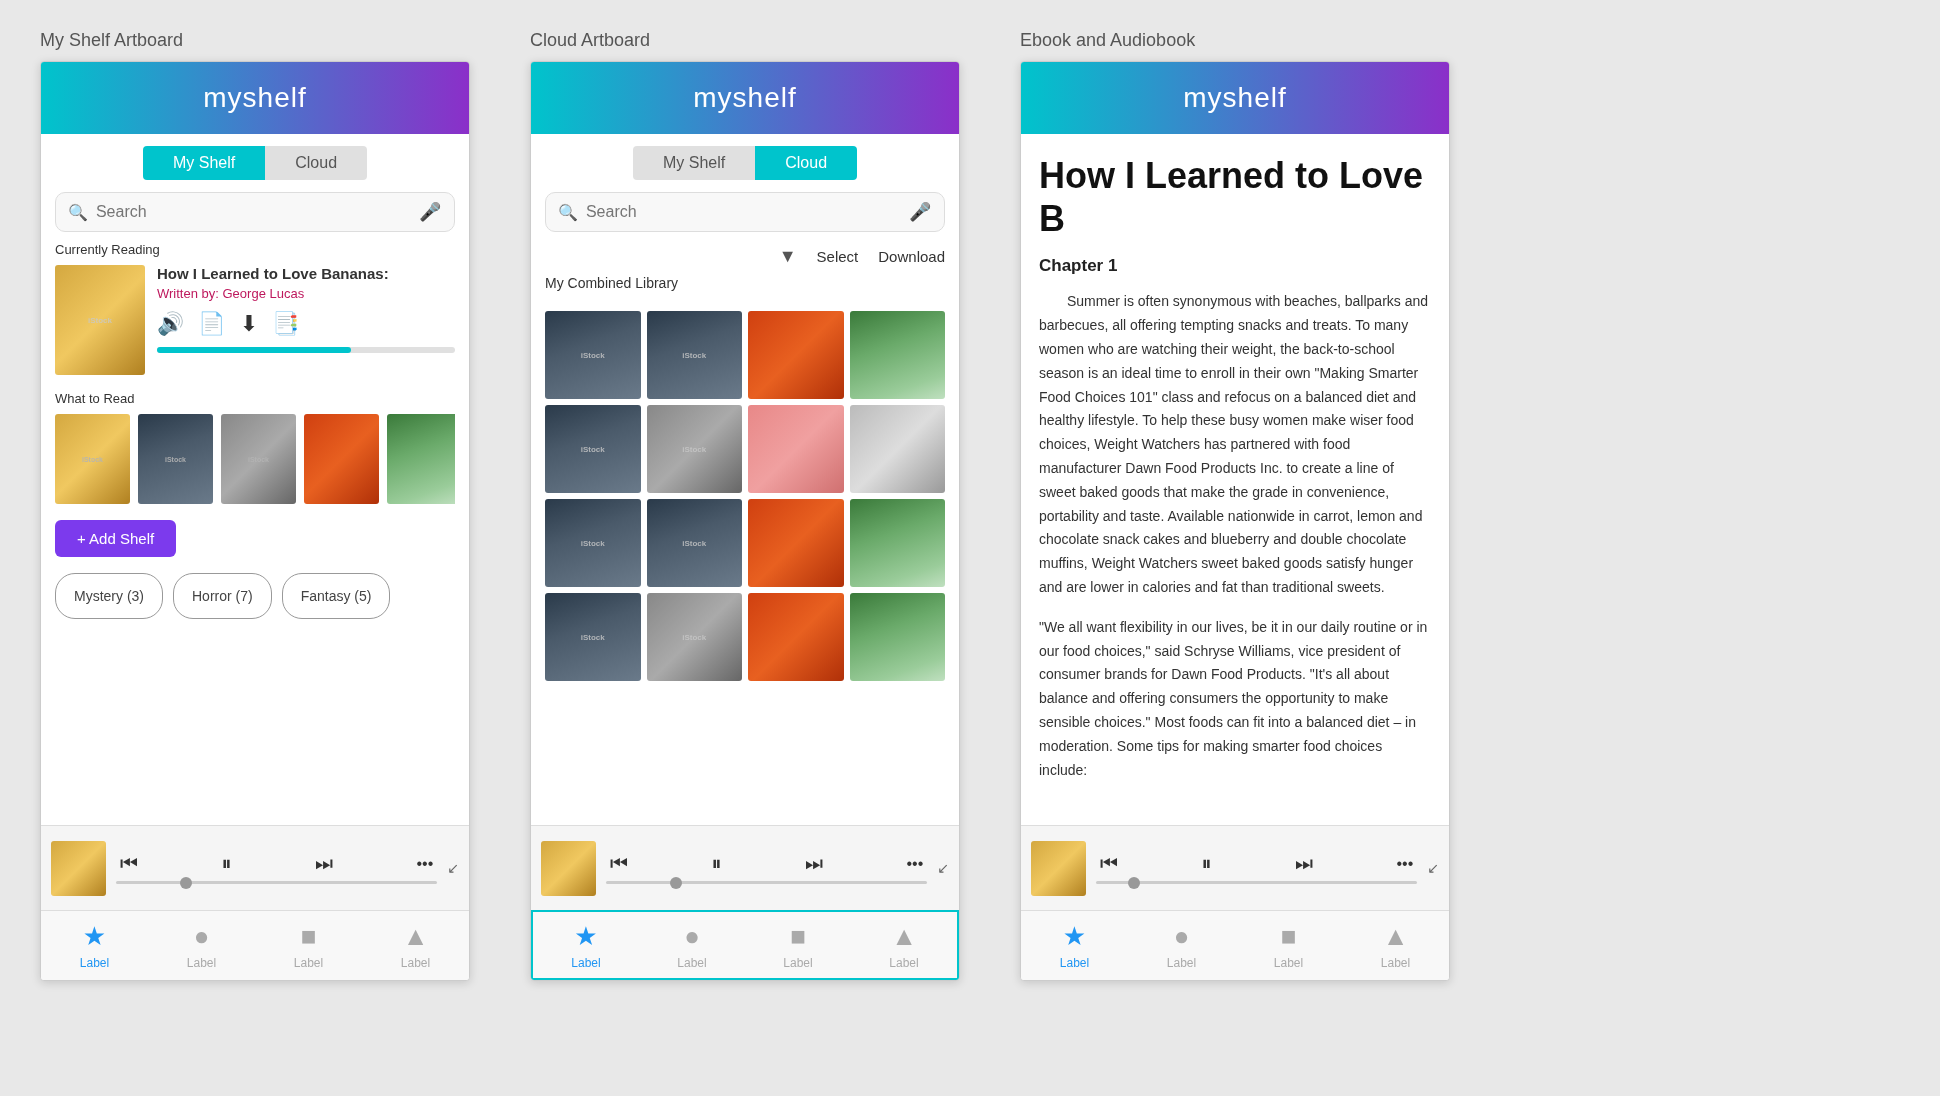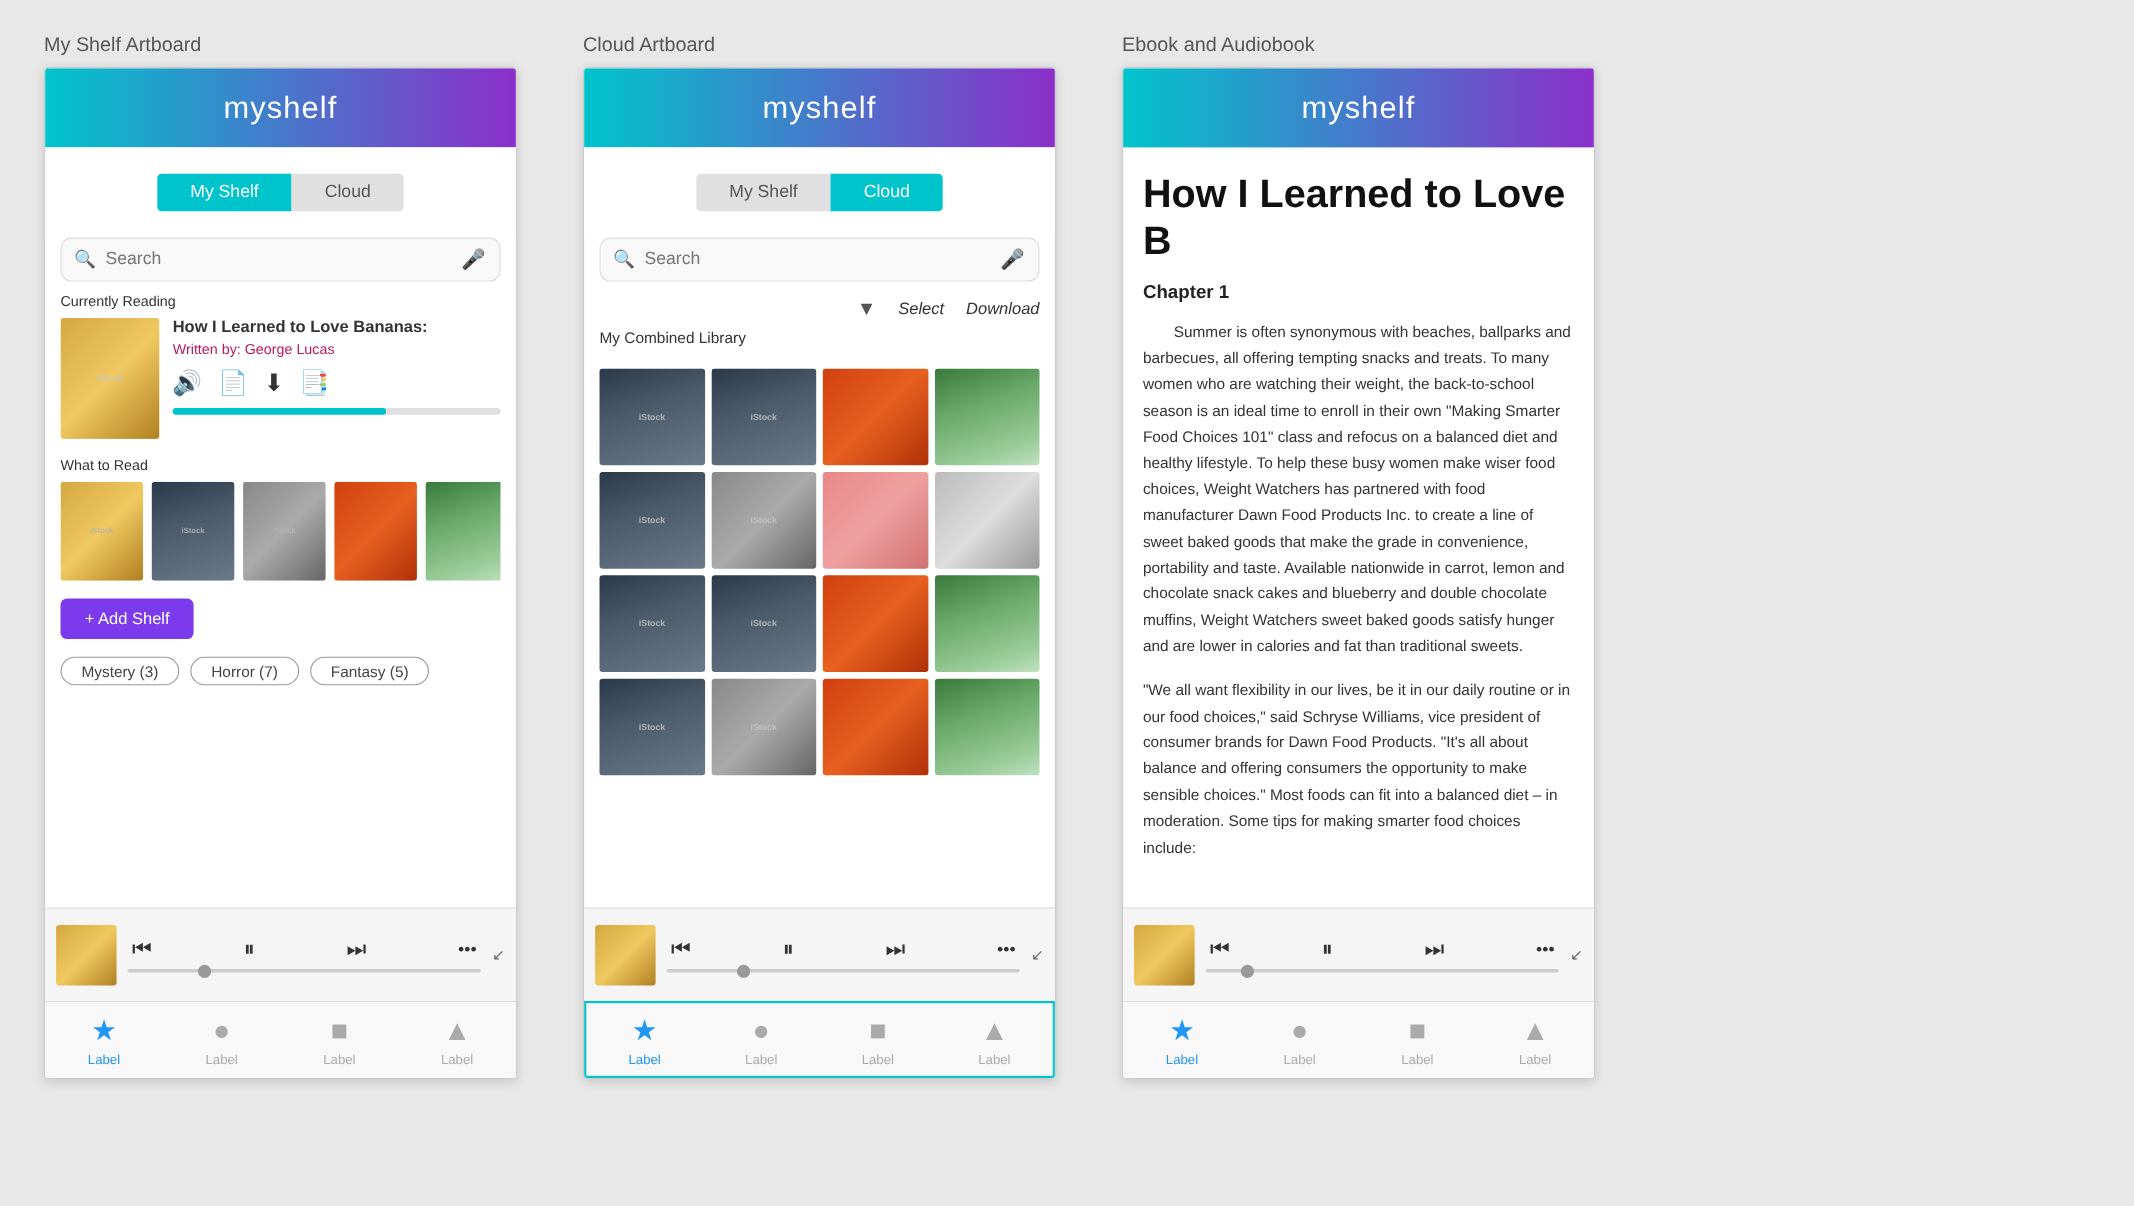--- a/index.html
+++ b/index.html
@@ -54,21 +54,21 @@
       font-size: 28px;
       font-weight: 300;
       letter-spacing: 1px;
     }
 
     
     .tabs-bar {
       display: flex;
       justify-content: center;
       align-items: center;
-      padding: 24px 0;
+      padding: 12px 0;
       background: #fff;
       gap: 0;
       flex-shrink: 0;
     }
     .tab-btn {
       padding: 8px 30px;
       border: none;
       font-size: 16px;
       cursor: pointer;
       font-weight: 500;
@@ -224,21 +224,21 @@
 
     
     .genre-tags {
       display: flex;
       gap: 10px;
       flex-wrap: wrap;
     }
     .genre-tag {
       border: 1.5px solid #999;
       border-radius: 20px;
-      padding: 4px 18px;
+      padding: 14px 18px;
       font-size: 14px;
       color: #444;
       cursor: pointer;
       background: white;
     }
 
     
     .media-player {
       height: 85px;
       background: #f5f5f5;
@@ -344,21 +344,20 @@
     .filter-icon {
       font-size: 18px;
       color: #555;
     }
     .cloud-action-btn {
       font-size: 15px;
       color: #333;
       cursor: pointer;
       background: none;
       border: none;
-      font-style: italic;
     }
 
     .cloud-section-label {
       font-size: 14px;
       color: #333;
       font-weight: 500;
       padding: 0 14px 20px 14px;
       flex-shrink: 0;
     }
 

